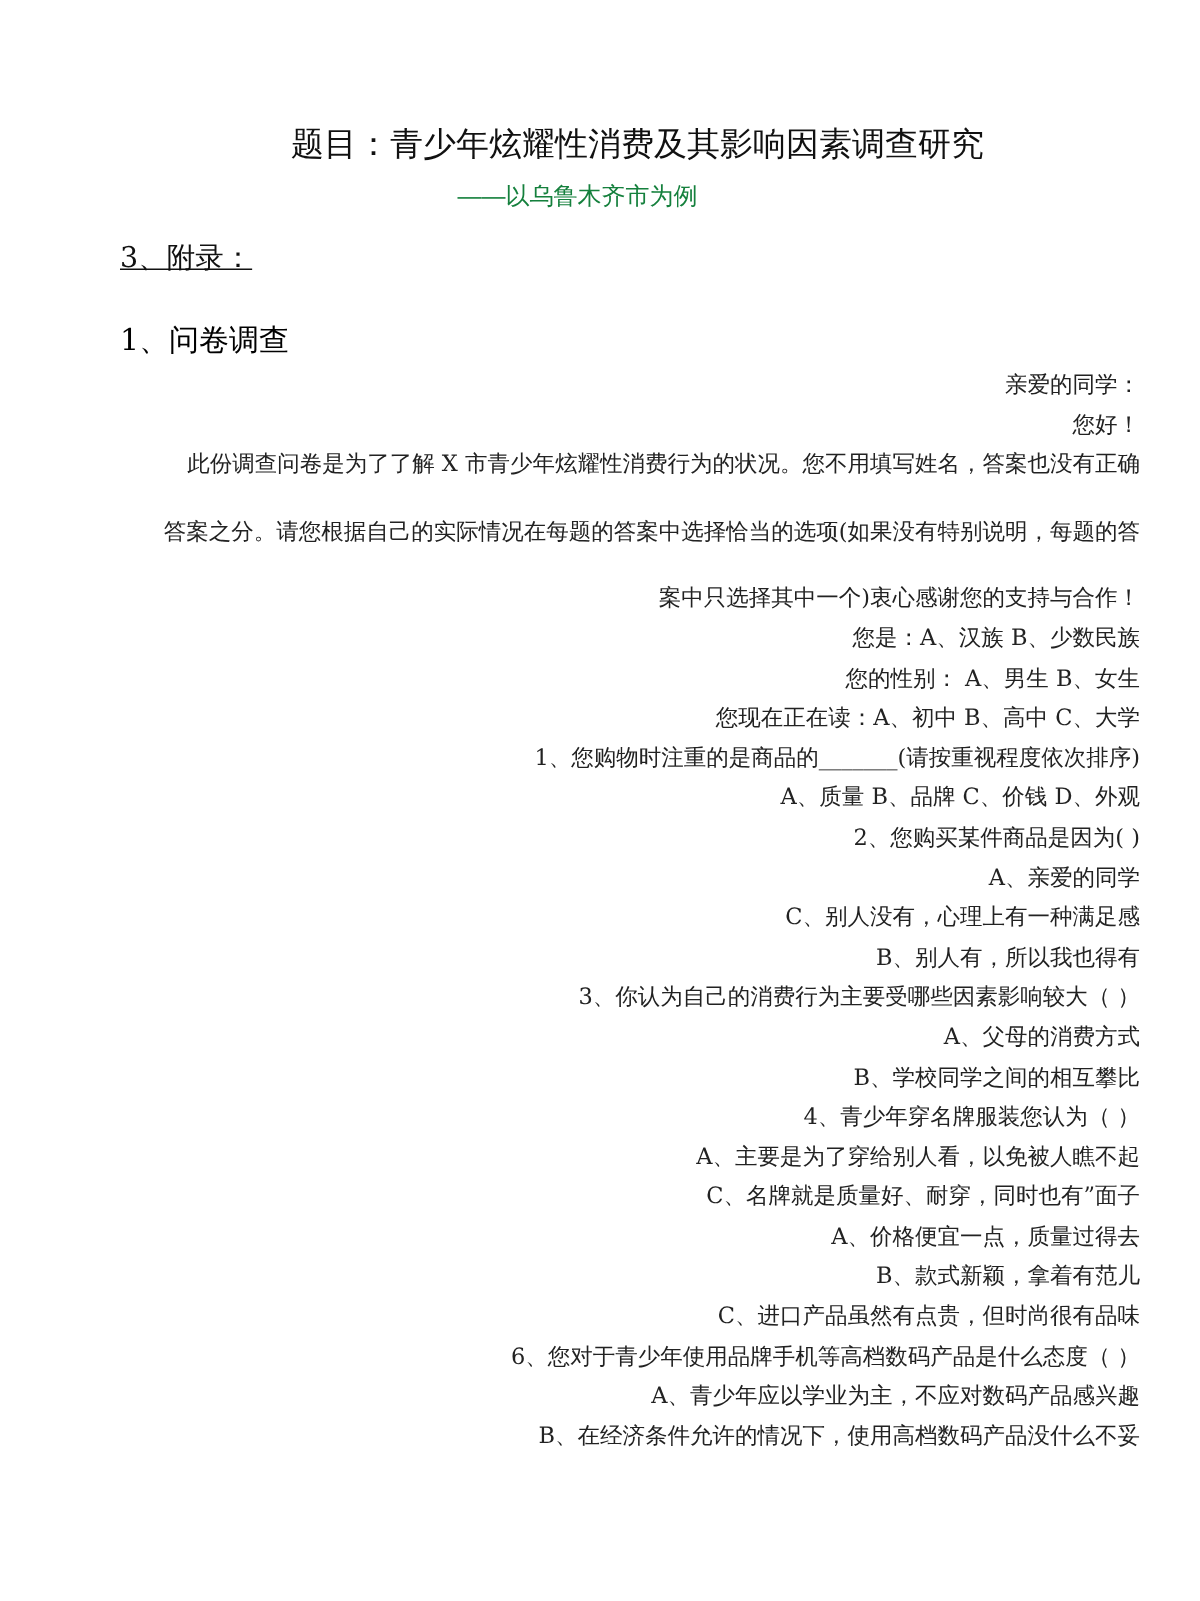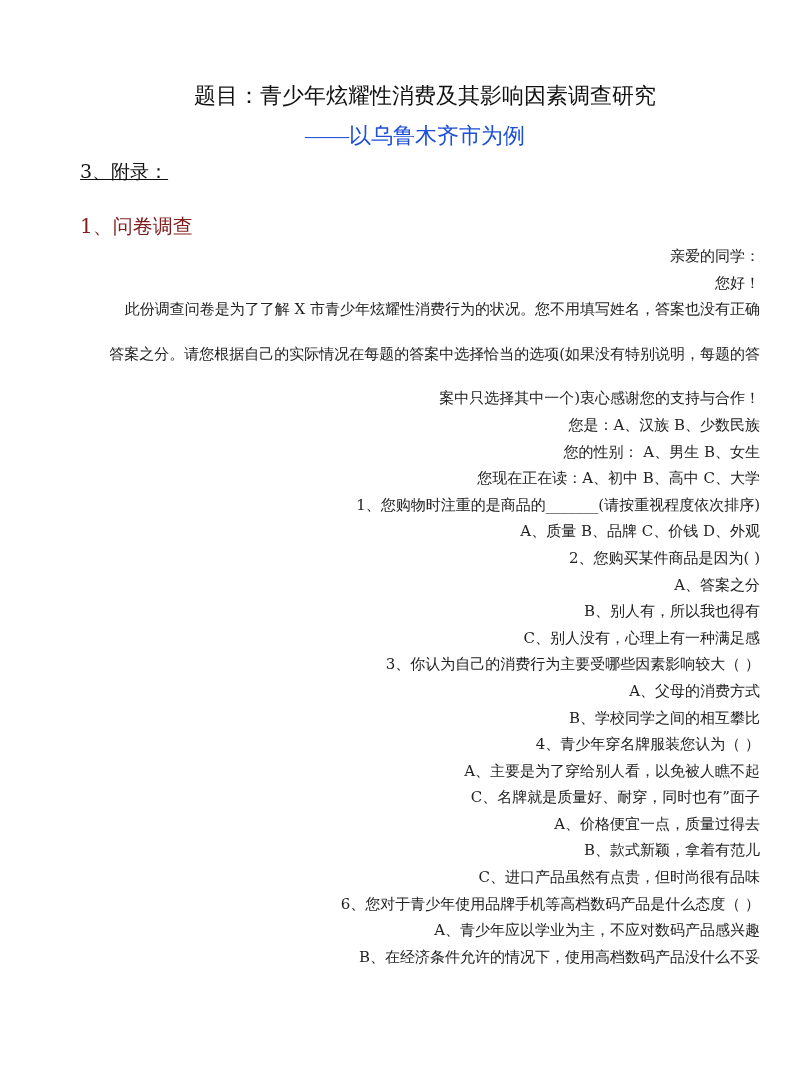--- a/index.html
+++ b/index.html
@@ -27,40 +27,40 @@
       font-size: 22px;
       font-family: "DejaVu Sans", "Liberation Sans", sans-serif;
       color: #111;
       white-space: nowrap;
     }
     .title-line .label { display: inline-block; width: 110px; }
     .subtitle-line {
       position: absolute;
       top: 120px;
       left: 305px;
-      font-size: 22px;
-      font-family: Liberation Serif, serif;
-      color: #1d4ed8;
+      font-size: 16px;
+      font-family: Liberation Sans, sans-serif;
+      color: #15803d;
       white-space: nowrap;
     }
     .appendix-heading {
       position: absolute;
       top: 158px;
       left: 80px;
       font-size: 19px;
       color: #111;
       white-space: nowrap;
       text-decoration: underline;
     }
     .section-heading {
       position: absolute;
       top: 212px;
       left: 80px;
       font-size: 20px;
-      color: #7f1d1d;
+      color: #000000;
       white-space: nowrap;
     }
     .body-text {
       position: absolute;
       left: 80px;
       top: 242px;
       width: 680px;
       font-size: 15px;
       line-height: 26.6px;
       color: #222;
@@ -90,23 +90,23 @@
     <div class="line para-cont">案中只选择其中一个)衷心感谢您的支持与合作！</div>
 
     <div class="line">您是：A、汉族 B、少数民族</div>
     <div class="line">您的性别： A、男生 B、女生</div>
     <div class="line">您现在正在读：A、初中 B、高中 C、大学</div>
 
     <div class="line">1、您购物时注重的是商品的_______(请按重视程度依次排序)</div>
     <div class="line">A、质量  B、品牌 C、价钱 D、外观</div>
 
     <div class="line">2、您购买某件商品是因为(    )</div>
-    <div class="line">A、答案之分</div>
+    <div class="line">A、亲爱的同学</div>
+    <div class="line">C、别人没有，心理上有一种满足感</div>
     <div class="line">B、别人有，所以我也得有</div>
-    <div class="line">C、别人没有，心理上有一种满足感</div>
 
     <div class="line">3、你认为自己的消费行为主要受哪些因素影响较大（   ）</div>
     <div class="line">A、父母的消费方式</div>
     <div class="line">B、学校同学之间的相互攀比</div>
 
     <div class="line">4、青少年穿名牌服装您认为（   ）</div>
     <div class="line">A、主要是为了穿给别人看，以免被人瞧不起</div>
     <div class="line">C、名牌就是质量好、耐穿，同时也有”面子</div>
 
     <div class="line">A、价格便宜一点，质量过得去</div>

